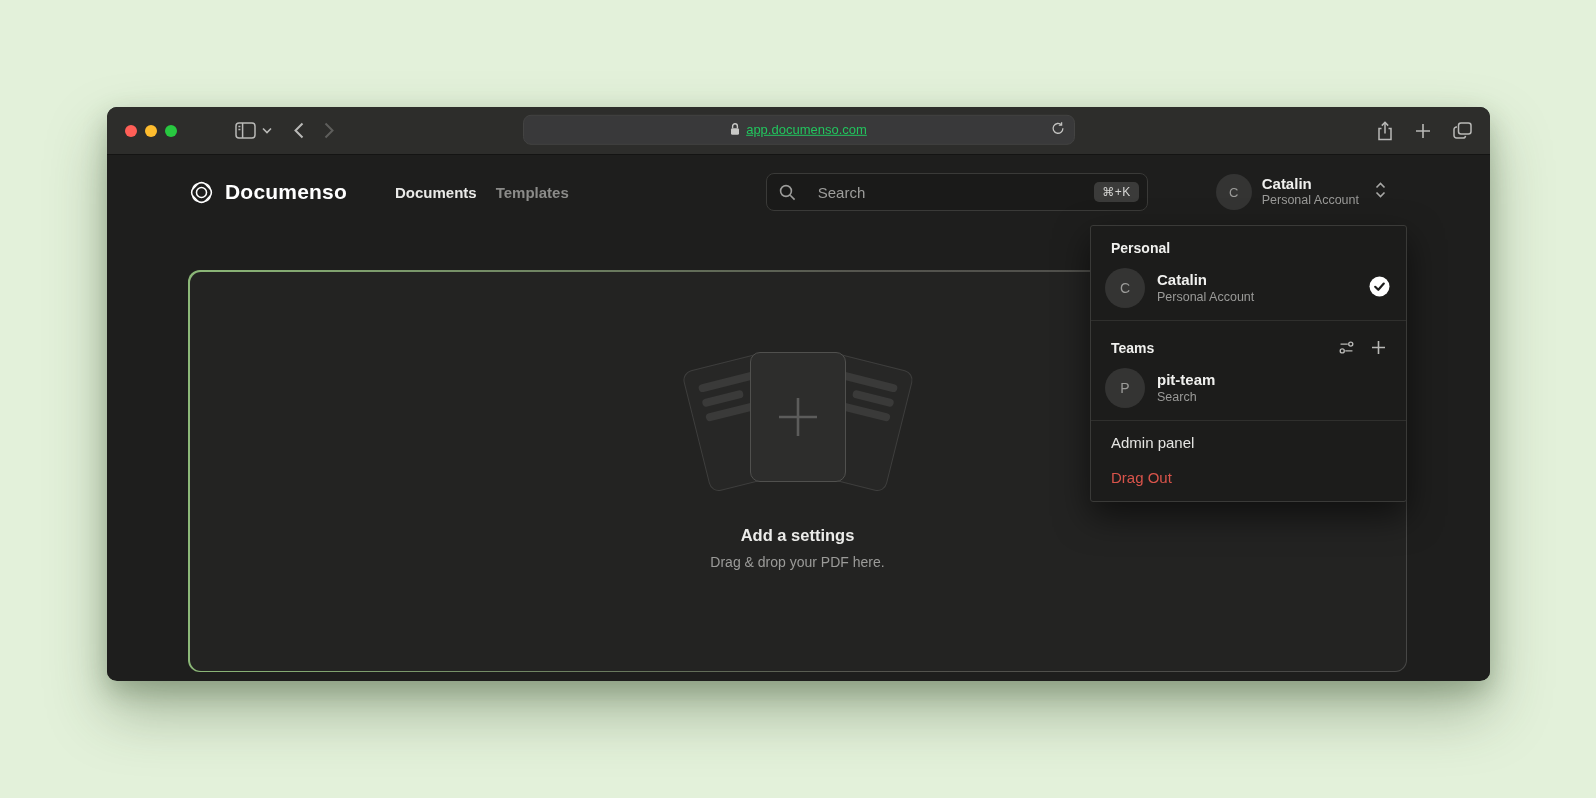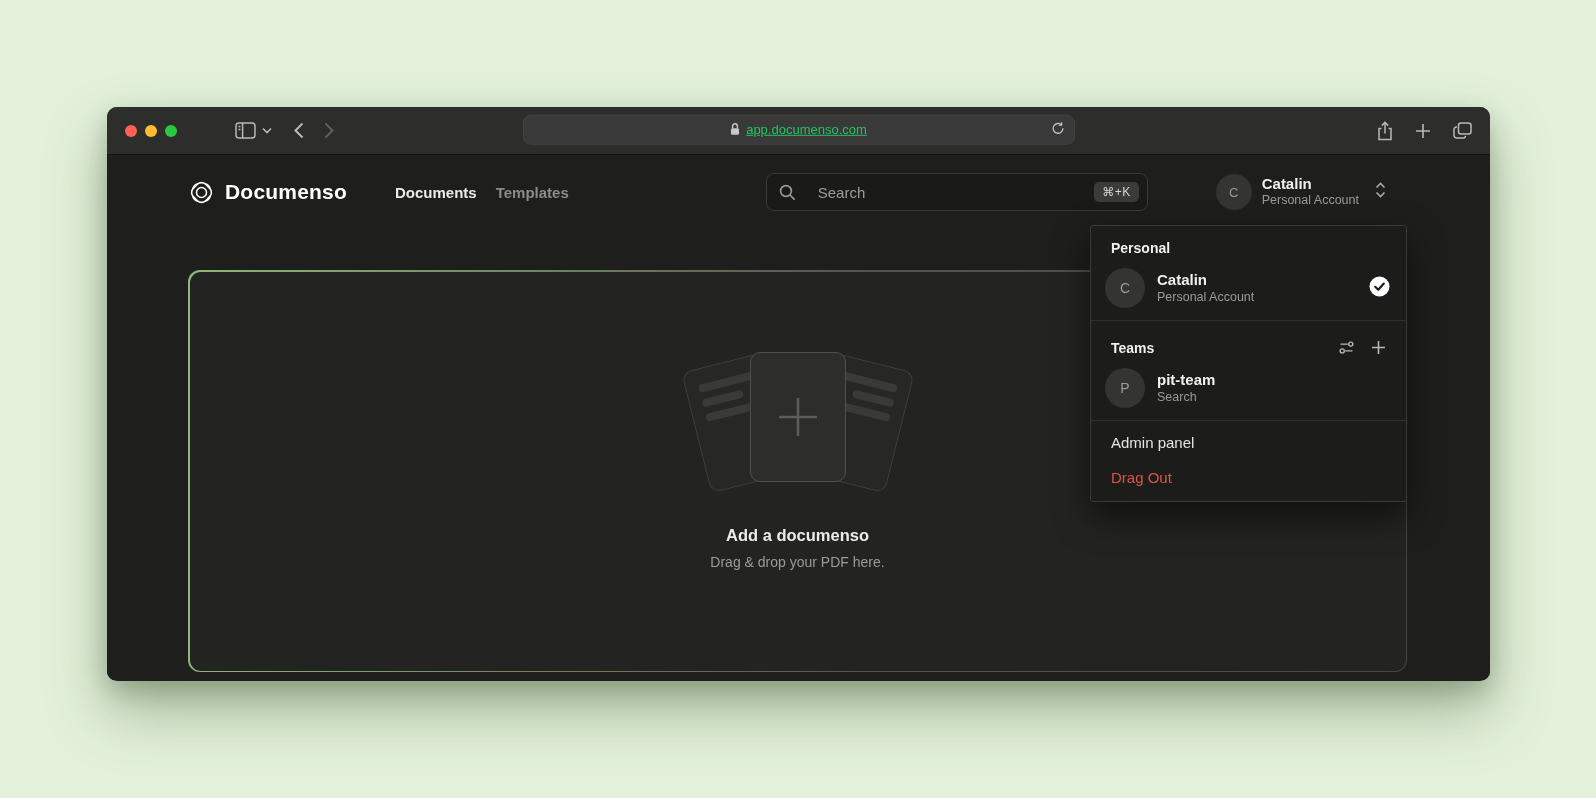--- a/index.html
+++ b/index.html
@@ -214,21 +214,21 @@
                   <div class="bar" style="width:42px"></div>
                   <div class="bar" style="width:62px"></div>
               </div>
               <div class="card front">
                 <svg width="46" height="46" viewBox="0 0 46 46" fill="none" stroke="currentColor" stroke-width="2.6">
                   <line x1="23" y1="4" x2="23" y2="42"></line>
                     <line x1="4" y1="23" x2="42" y2="23"></line>
                 </svg>
               </div>
             </div>
-            <div class="dz-title">Add a documenso</div>
+            <div class="dz-title">Add a settings</div>
             <div class="dz-sub">Drag &amp; drop your PDF here.</div>
           </div>
         </div>
       </div>
 
       <div class="menu">
         <div class="menu-heading">Personal</div>
 
         <div class="menu-row">
           <span class="avatar av-40">C</span>

